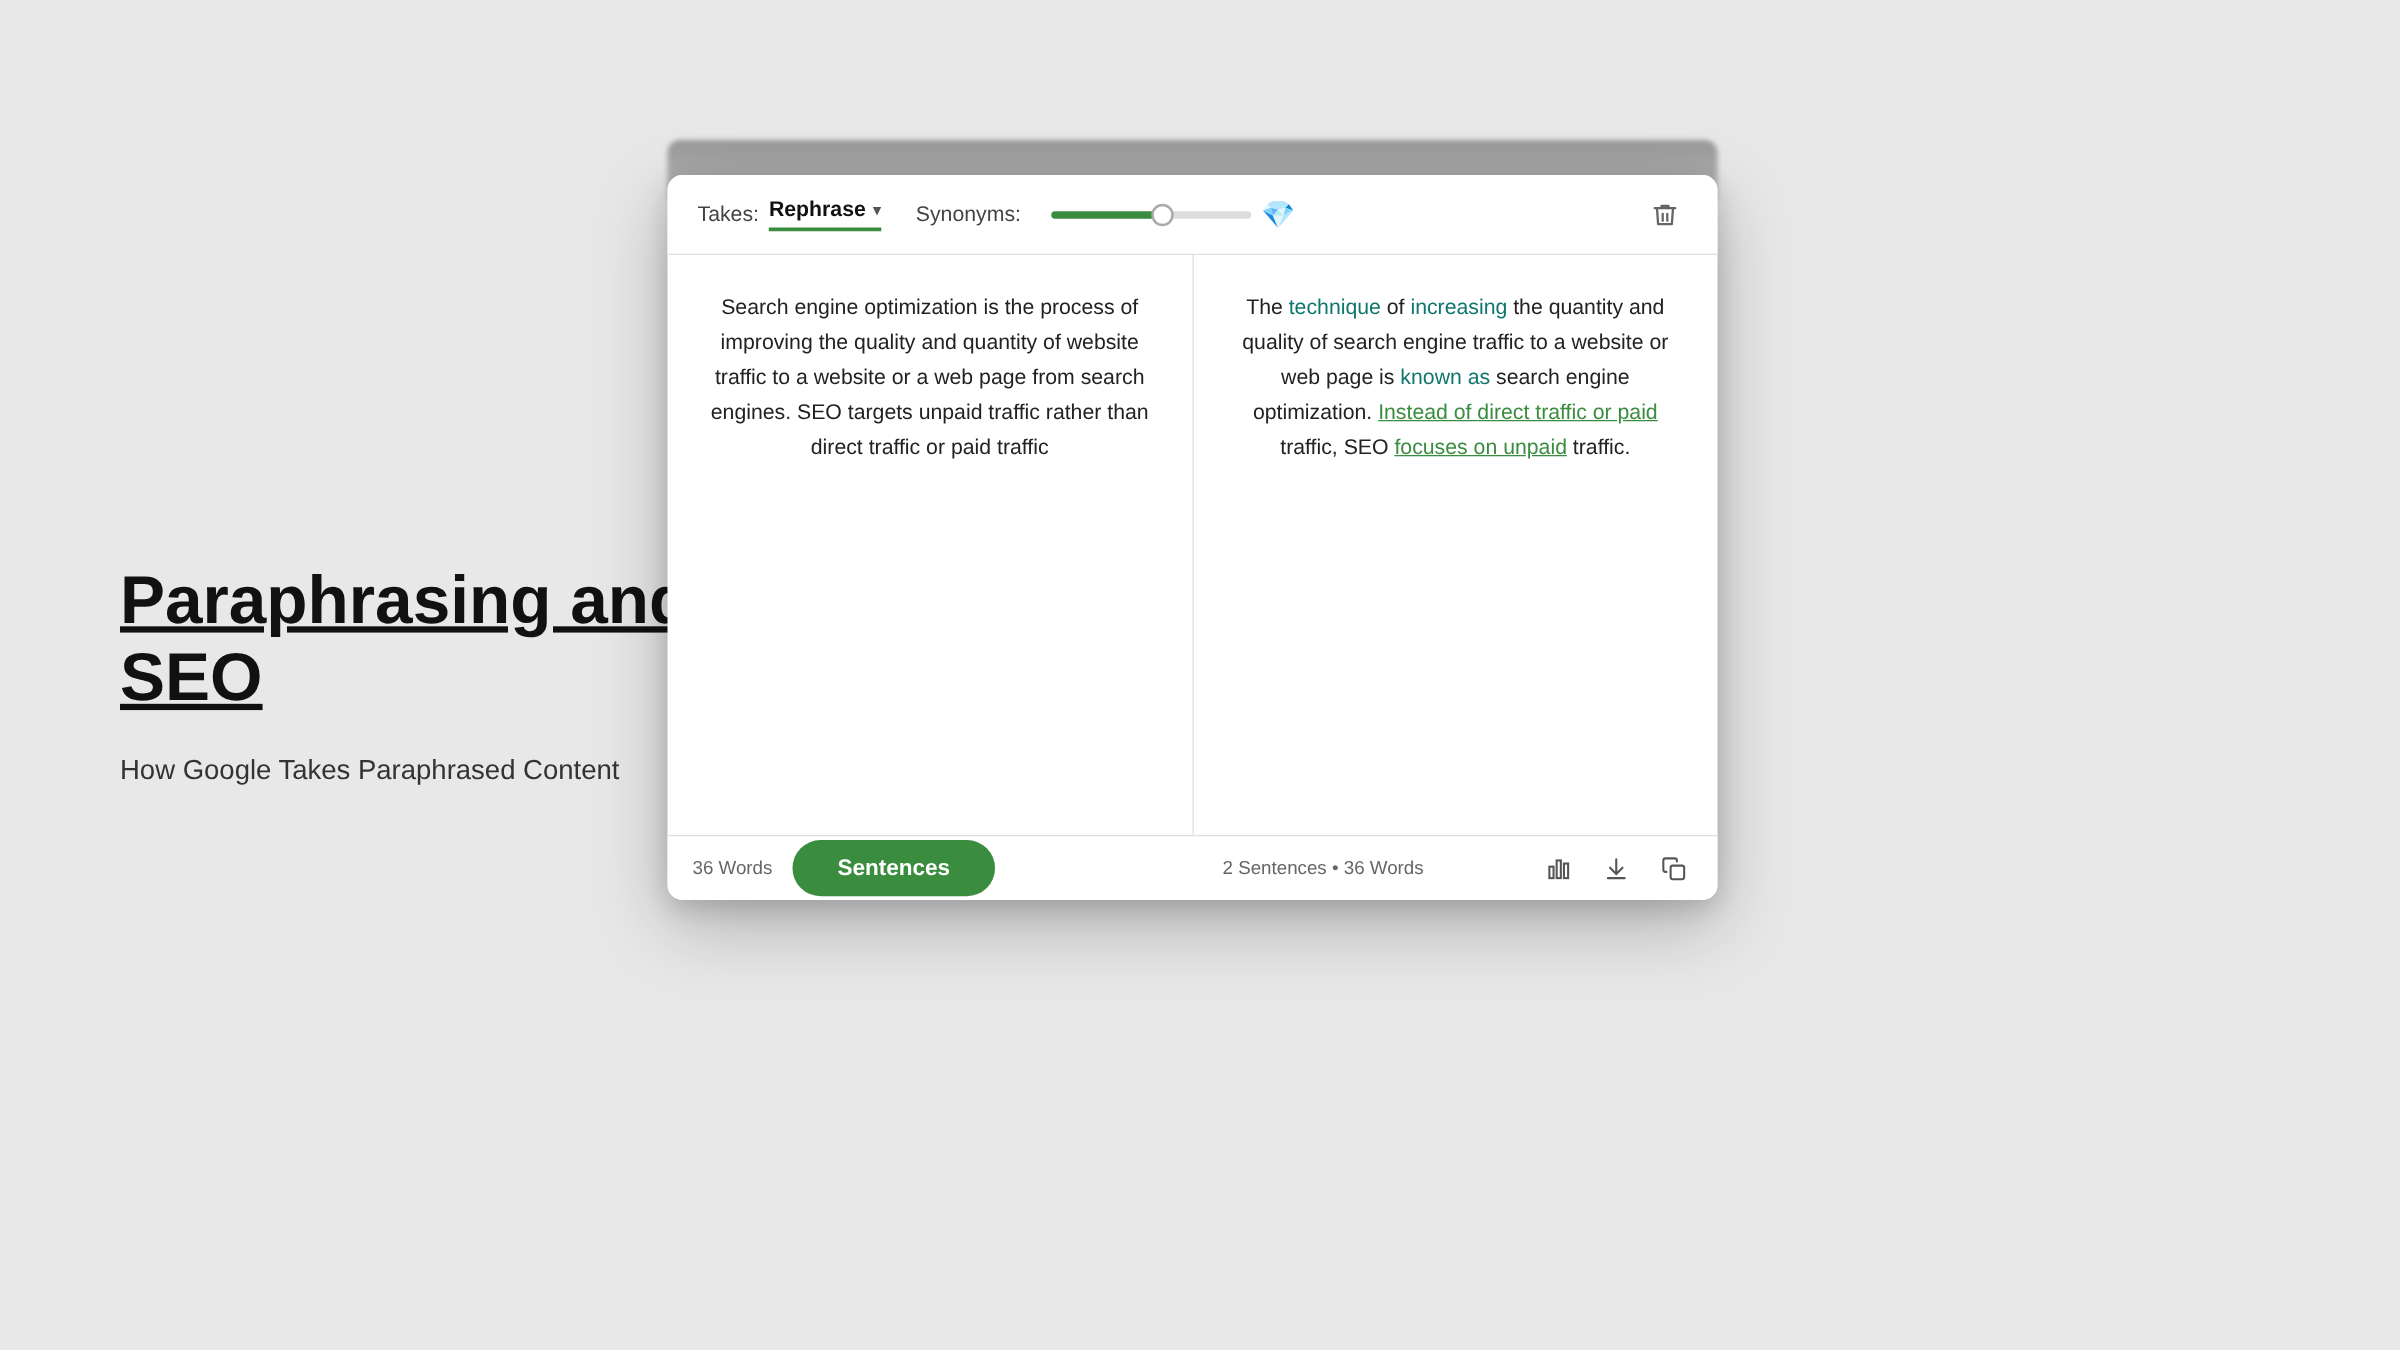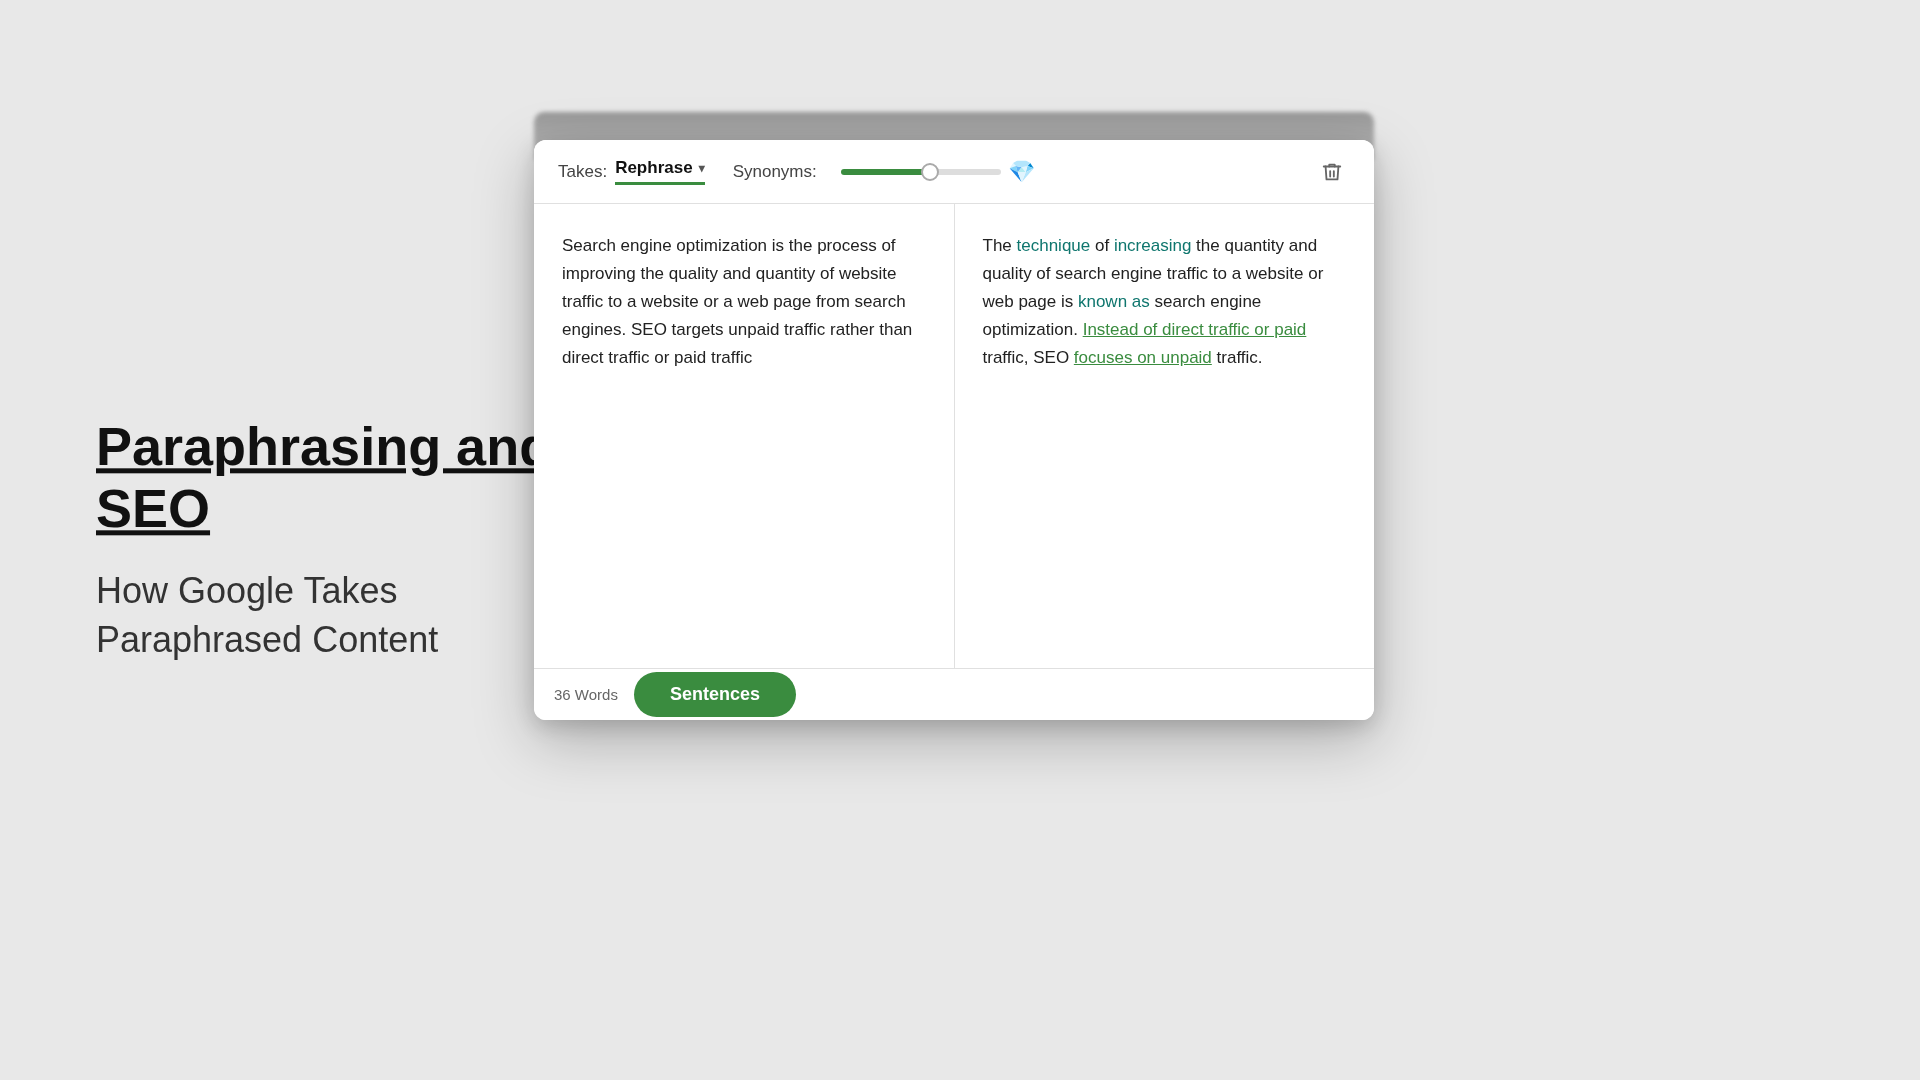--- a/index.html
+++ b/index.html
@@ -27,21 +27,21 @@
     .left-title {
       font-size: 54px;
       font-weight: 900;
       color: #111;
       text-decoration: underline;
       line-height: 1.15;
       margin-bottom: 28px;
     }
 
     .left-subtitle {
-      font-size: 36px;
+      font-size: 22px;
       color: #333;
       font-weight: 400;
       line-height: 1.35;
     }
 
     
     .card-shadow-top {
       position: absolute;
       top: 112px;
       left: 534px;
@@ -160,20 +160,21 @@
       cursor: pointer;
       color: #666;
       font-size: 20px;
     }
 
     
     .content-area {
       display: flex;
       flex: 1;
       overflow: hidden;
+      text-align: center;
     }
 
     .input-pane {
       flex: 1;
       padding: 28px 28px 0 28px;
       border-right: 1px solid #e0e0e0;
       overflow-y: auto;
     }
 
     .output-pane {
@@ -314,16 +315,40 @@
         <div class="output-text" id="output-rendered"><span>The </span><span class="hl-orange">technique</span><span> of </span><span class="hl-orange">increasing</span><span> the quantity and quality of search engine traffic to a website or web page is </span><span class="hl-orange">known as</span><span> search engine optimization. </span><span class="hl-green">Instead of </span><span class="hl-green">direct traffic or paid</span><span> traffic, SEO </span><span class="hl-green">focuses on unpaid</span><span> traffic.</span></div>
       </div>
 
     </div>
 
     <div class="bottom-bar">
       <div class="word-count-left">
         <span>36 Words</span>
         <button class="rephrase-btn">Sentences</button>
       </div>
+      <div class="word-count-right">
+        <span id="output-stats">2 Sentences • 36 Words</span>
+        <div class="right-icons">
+          <div class="icon-btn">
+            <svg width="20" height="20" viewBox="0 0 24 24" fill="none" stroke="#555" stroke-width="2" stroke-linecap="round">
+              <rect x="3" y="10" width="4" height="11"></rect>
+                <rect x="10" y="4" width="4" height="17"></rect>
+                <rect x="17" y="7" width="4" height="14"></rect>
+            </svg>
+          </div>
+          <div class="icon-btn">
+            <svg width="20" height="20" viewBox="0 0 24 24" fill="none" stroke="#555" stroke-width="2" stroke-linecap="round">
+              <path d="M12 3v13M6 11l6 6 6-6"></path>
+                <path d="M4 21h16"></path>
+            </svg>
+          </div>
+          <div class="icon-btn">
+            <svg width="20" height="20" viewBox="0 0 24 24" fill="none" stroke="#555" stroke-width="2" stroke-linecap="round">
+              <rect x="9" y="9" width="13" height="13" rx="2"></rect>
+                <path d="M5 15H4a2 2 0 01-2-2V4a2 2 0 012-2h9a2 2 0 012 2v1"></path>
+            </svg>
+          </div>
+        </div>
+      </div>
     </div>
 
   </div>
 </div>
 
 </body></html>

